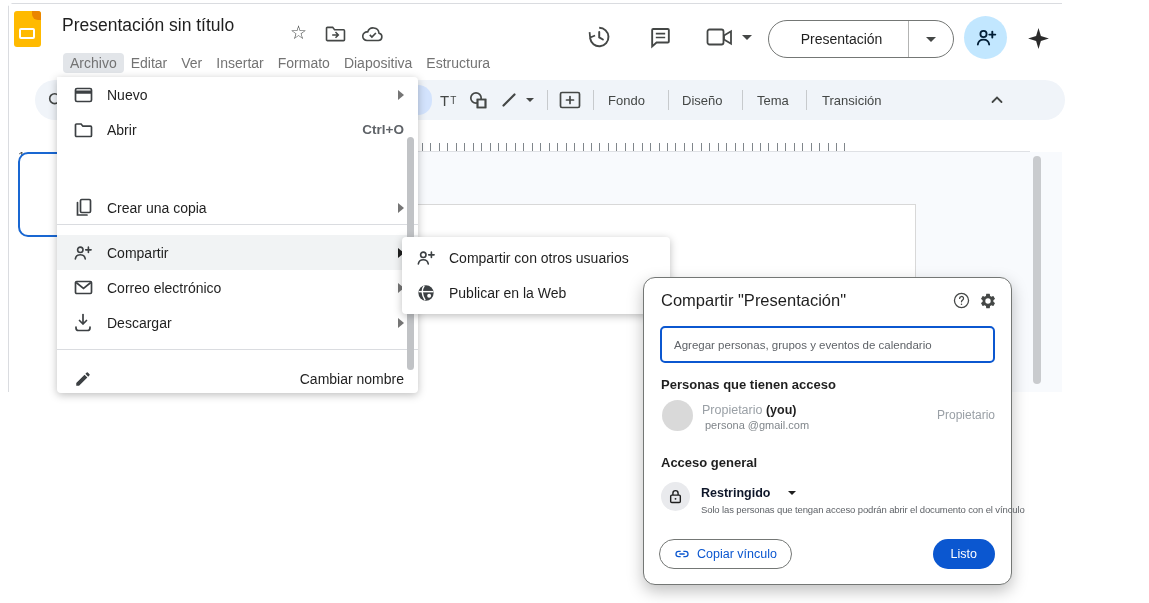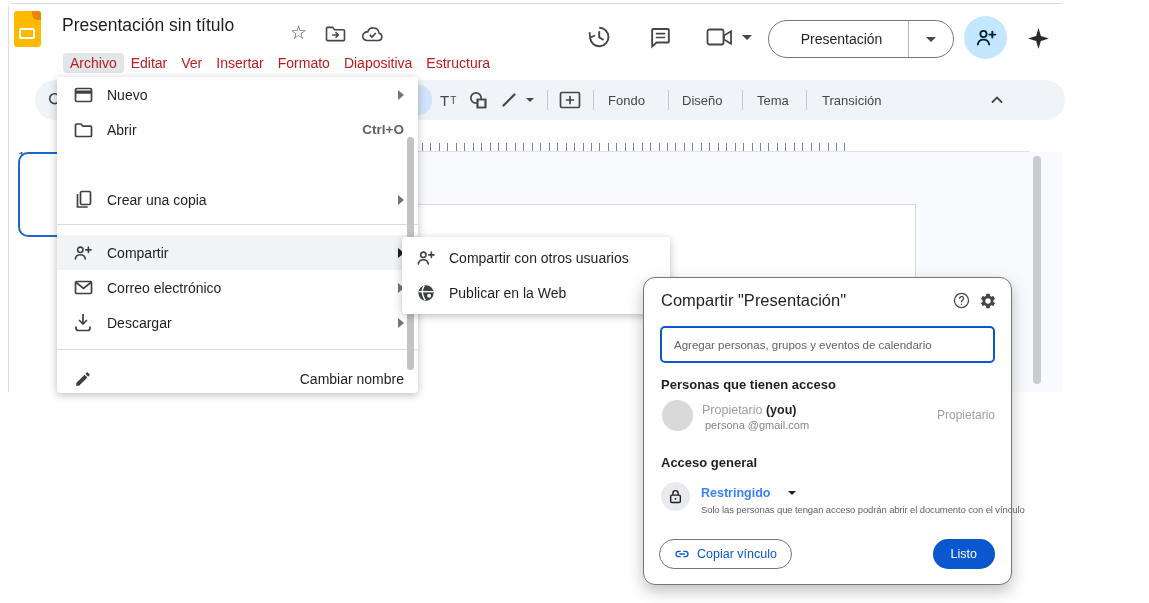--- a/index.html
+++ b/index.html
@@ -17,21 +17,21 @@
   .slides-logo .fold { position:absolute; right:0; top:0; width:9px; height:9px;
     background:#ea8600; border-radius:0 3px 0 6px; }
   .slides-logo .slot { position:absolute; left:5px; top:17px; width:16px; height:11px;
     border:2.5px solid #fff; border-radius:2px; }
   .doc-title { left:62px; top:15px; font-size:17.5px; color:#1f1f1f; }
   .hdr-ic { color:#444746; }
   .star-glyph { font-size:19px; line-height:19px; }
 
   .menubar { left:63px; top:51px; width:430px; height:24px; overflow:hidden;
     display:flex; align-items:center; white-space:nowrap; }
-  .menubar .mi { font-size:14px; color:#b91c1c; padding:2px 7px; border-radius:4px; cursor:default; }
+  .menubar .mi { font-size:14px; color:#737373; padding:2px 7px; border-radius:4px; cursor:default; }
   .menubar .mi.active { background:#e2e5e9; }
 
   .pill-btn { display:flex; align-items:center; border:1px solid #747775; border-radius:19px;
     height:38px; background:#fff; }
   .pres-pill { left:768px; top:20px; width:186px; }
   .pres-pill .lbl { flex:1; text-align:center; font-size:14px; color:#1f1f1f; padding-left:6px; }
   .pres-pill .div { width:1px; height:37px; background:#747775; opacity:.55; }
   .pres-pill .caret-box { width:44px; display:flex; justify-content:center; }
   .tri-down { width:0; height:0; border-left:5px solid transparent; border-right:5px solid transparent;
     border-top:5px solid #444746; }
@@ -94,21 +94,21 @@
     color:#1f1f1f; font-family:"Liberation Sans",sans-serif; outline:none; }
   .dlg-input::placeholder { color:#5f6368; }
   .dlg-h { position:absolute; left:17px; font-size:13px; font-weight:bold; color:#1f1f1f; }
   .avatar { position:absolute; left:18px; top:122px; width:31px; height:31px; border-radius:50%; background:#d9d9d9; }
   .owner-name { position:absolute; left:58px; top:125px; font-size:12.5px; color:#9aa0a6; }
   .owner-you { font-weight:bold; color:#1f1f1f; }
   .owner-email { position:absolute; left:61px; top:141px; font-size:11px; color:#80868b; }
   .owner-role { position:absolute; right:16px; top:130px; font-size:12px; color:#9aa0a6; }
   .lock-circle { position:absolute; left:17px; top:204px; width:29px; height:29px; border-radius:50%;
     background:#e9eaed; display:flex; align-items:center; justify-content:center; }
-  .access-lvl { position:absolute; left:57px; top:208px; font-size:12.5px; font-weight:bold; color:#3b82f6;
+  .access-lvl { position:absolute; left:57px; top:208px; font-size:12.5px; font-weight:bold; color:#0f172a;
     display:flex; align-items:center; gap:18px; }
   .tri-down.sm { border-left-width:4px; border-right-width:4px; border-top-width:4px; border-top-color:#1f1f1f; }
   .access-desc { position:absolute; left:57px; top:226px; font-size:9.5px; letter-spacing:-0.12px;
     color:#5f6368; white-space:nowrap; }
   .copy-btn { position:absolute; left:15px; top:261px; height:30px; border:1px solid #747775;
     border-radius:16px; display:flex; align-items:center; gap:7px; padding:0 14px;
     font-size:12.5px; font-weight:500; color:#0b57d0; background:#fff; }
   .done-btn { position:absolute; right:16px; top:261px; height:30px; border:none; border-radius:16px;
     background:#0b57d0; color:#fff; font-size:12.5px; font-weight:500; padding:0 18px;
     font-family:"Liberation Sans",sans-serif; }
@@ -266,21 +266,21 @@
       <span class="fm-ic">
         <svg width="19" height="16" viewBox="0 0 19 16" fill="none" stroke="#3c4043" stroke-width="1.7">
           <path d="M1.5 3a1 1 0 0 1 1-1h4.6l1.8 2.2h7.6a1 1 0 0 1 1 1v8.3a1 1 0 0 1-1 1H2.5a1 1 0 0 1-1-1z"></path>
         </svg>
       </span>
       <span class="fm-lbl">Abrir</span>
       <span class="fm-short">Ctrl+O</span>
     </div>
 
 
-    <div class="fm-row" style="top:105px;">
+    <div class="fm-row" style="top:113px;">
       <span class="fm-ic">
         <svg width="18" height="19" viewBox="0 0 18 19" fill="none" stroke="#3c4043" stroke-width="1.7">
           <rect x="6.5" y="1.5" width="10" height="13" rx="1.2"></rect>
           <path d="M3.5 4.5v12.5H13" stroke-linecap="round"></path>
         </svg>
       </span>
       <span class="fm-lbl">Crear una copia</span>
       <span class="tri-right"></span>
     </div>
 

